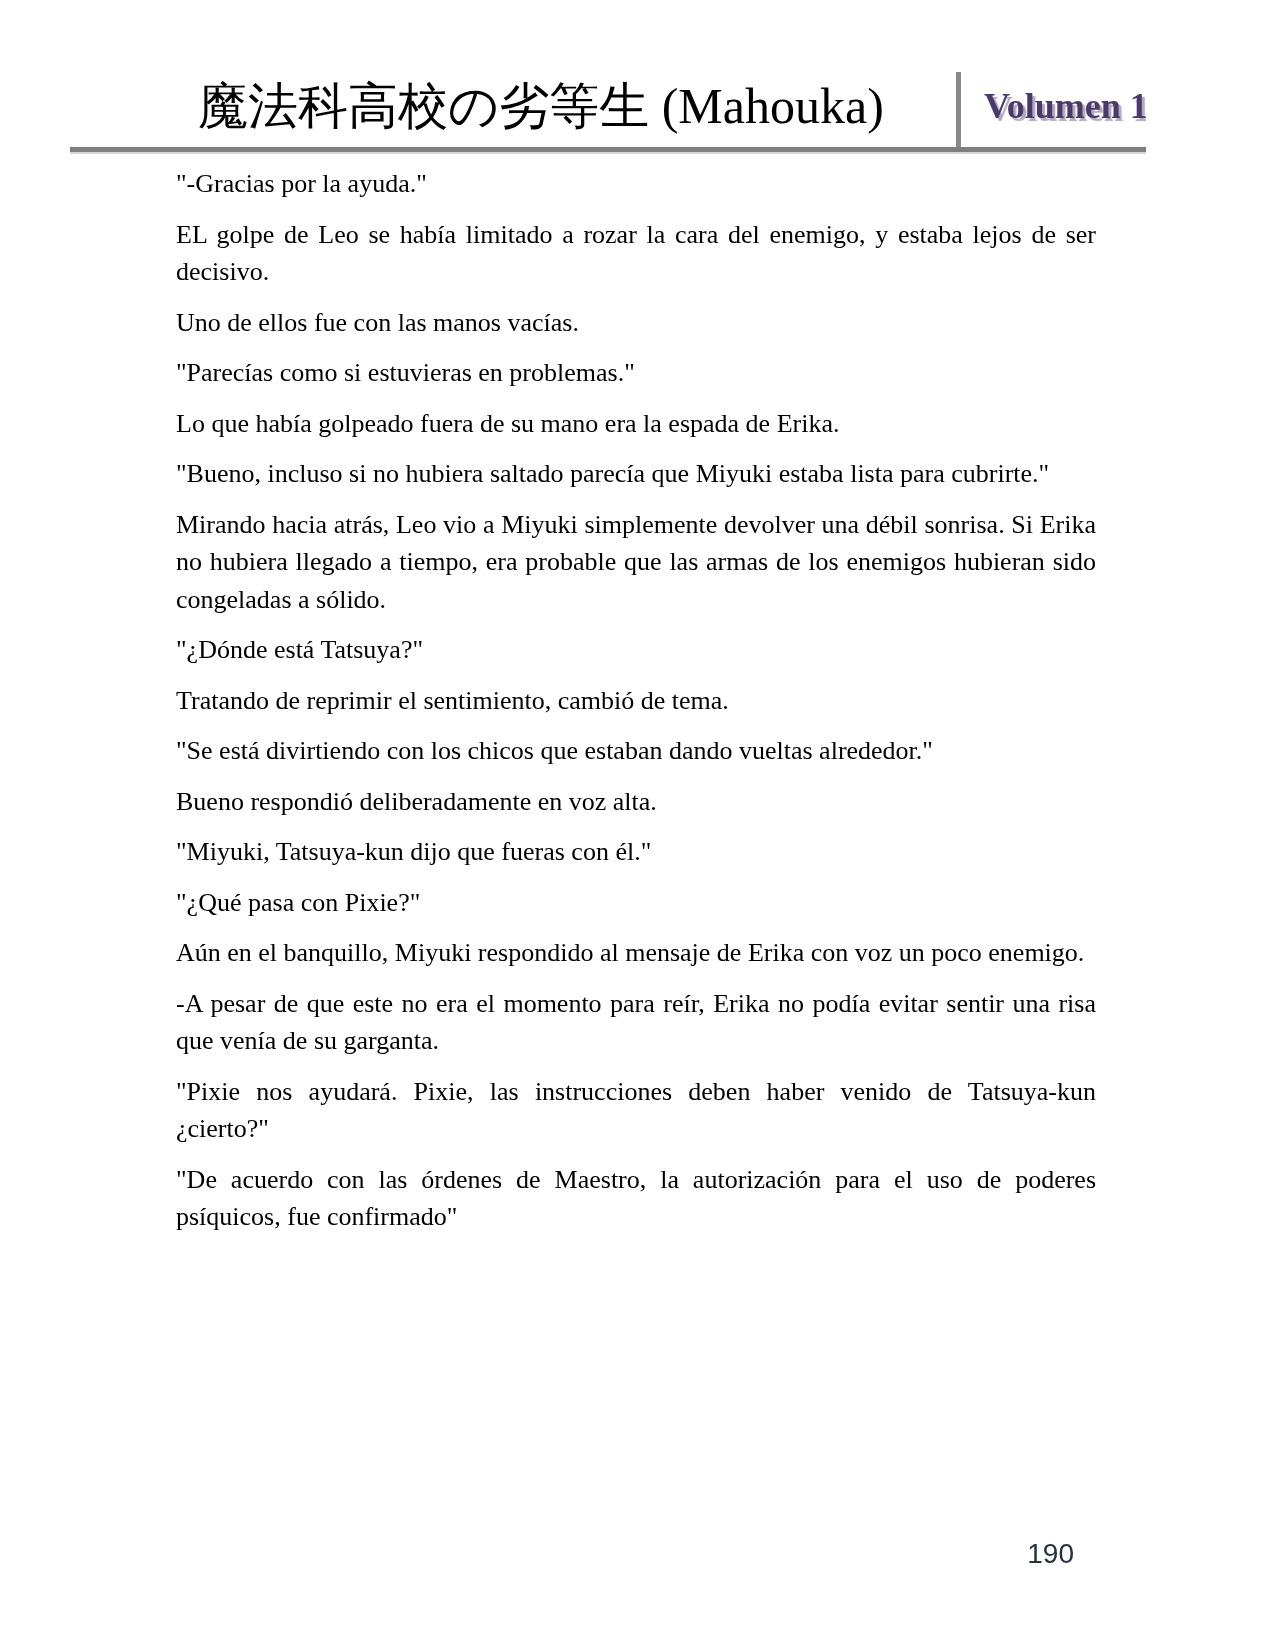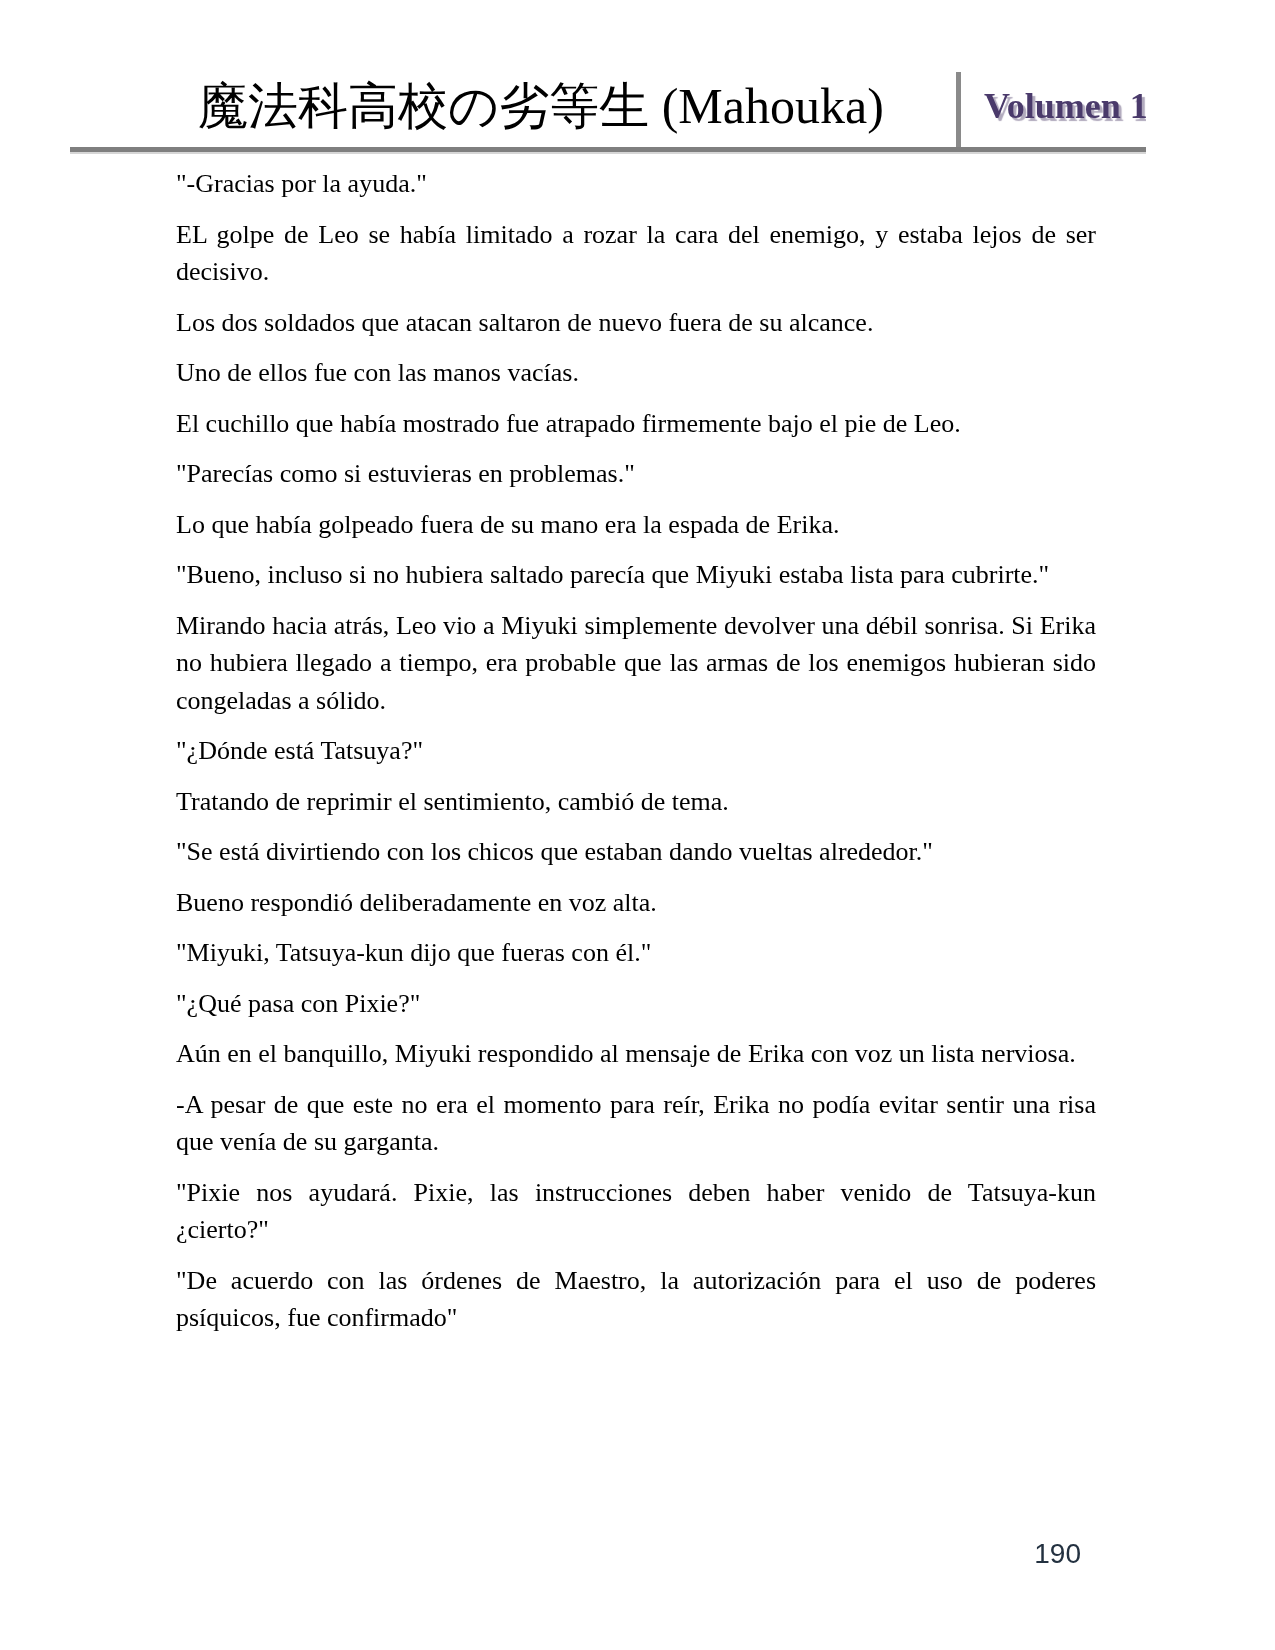--- a/index.html
+++ b/index.html
@@ -70,21 +70,21 @@
     text-align: justify;
   }
   .para {
     margin: 0 0 13px 0;
     padding: 0;
   }
   
   .page-number {
     position: absolute;
     top: 1540px;
-    right: 65px;
+    right: 72px;
     font-family: "Liberation Sans", sans-serif;
     font-size: 28px;
     line-height: 1;
     color: #233140;
   }
 </style>
 </head>
 <body>
 
 <div class="page">
@@ -92,34 +92,32 @@
   <header>
     <h1 class="doc-title">魔法科高校の劣等生 (Mahouka)</h1>
     <div class="v-divider"></div>
     <div class="volume">Volumen 11</div>
     <div class="h-rule"></div>
   </header>
 
   <main class="body-text">
       <p class="para">"-Gracias por la ayuda."</p>
       <p class="para">EL golpe de Leo se había limitado a rozar la cara del enemigo, y estaba lejos de ser decisivo.</p>
-      <p class="para">Los dos soldados que atacan saltaron de nuevo fuera de su alcance.</p>
       <p class="para">Uno de ellos fue con las manos vacías.</p>
-      <p class="para">El cuchillo que había mostrado fue atrapado firmemente bajo el pie de Leo.</p>
       <p class="para">"Parecías como si estuvieras en problemas."</p>
       <p class="para">Lo que había golpeado fuera de su mano era la espada de Erika.</p>
       <p class="para">"Bueno, incluso si no hubiera saltado parecía que Miyuki estaba lista para cubrirte."</p>
       <p class="para">Mirando hacia atrás, Leo vio a Miyuki simplemente devolver una débil sonrisa. Si Erika no hubiera llegado a tiempo, era probable que las armas de los enemigos hubieran sido congeladas a sólido.</p>
       <p class="para">"¿Dónde está Tatsuya?"</p>
       <p class="para">Tratando de reprimir el sentimiento, cambió de tema.</p>
       <p class="para">"Se está divirtiendo con los chicos que estaban dando vueltas alrededor."</p>
       <p class="para">Bueno respondió deliberadamente en voz alta.</p>
       <p class="para">"Miyuki, Tatsuya-kun dijo que fueras con él."</p>
       <p class="para">"¿Qué pasa con Pixie?"</p>
-      <p class="para">Aún en el banquillo, Miyuki respondido al mensaje de Erika con voz un lista nerviosa.</p>
+      <p class="para">Aún en el banquillo, Miyuki respondido al mensaje de Erika con voz un poco enemigo.</p>
       <p class="para">-A pesar de que este no era el momento para reír, Erika no podía evitar sentir una risa que venía de su garganta.</p>
       <p class="para">"Pixie nos ayudará. Pixie, las instrucciones deben haber venido de Tatsuya-kun ¿cierto?"</p>
       <p class="para">"De acuerdo con las órdenes de Maestro, la autorización para el uso de poderes psíquicos, fue confirmado"</p>
     </main>
 
   <div class="page-number">190</div>
 
 </div>
 
 </body></html>

